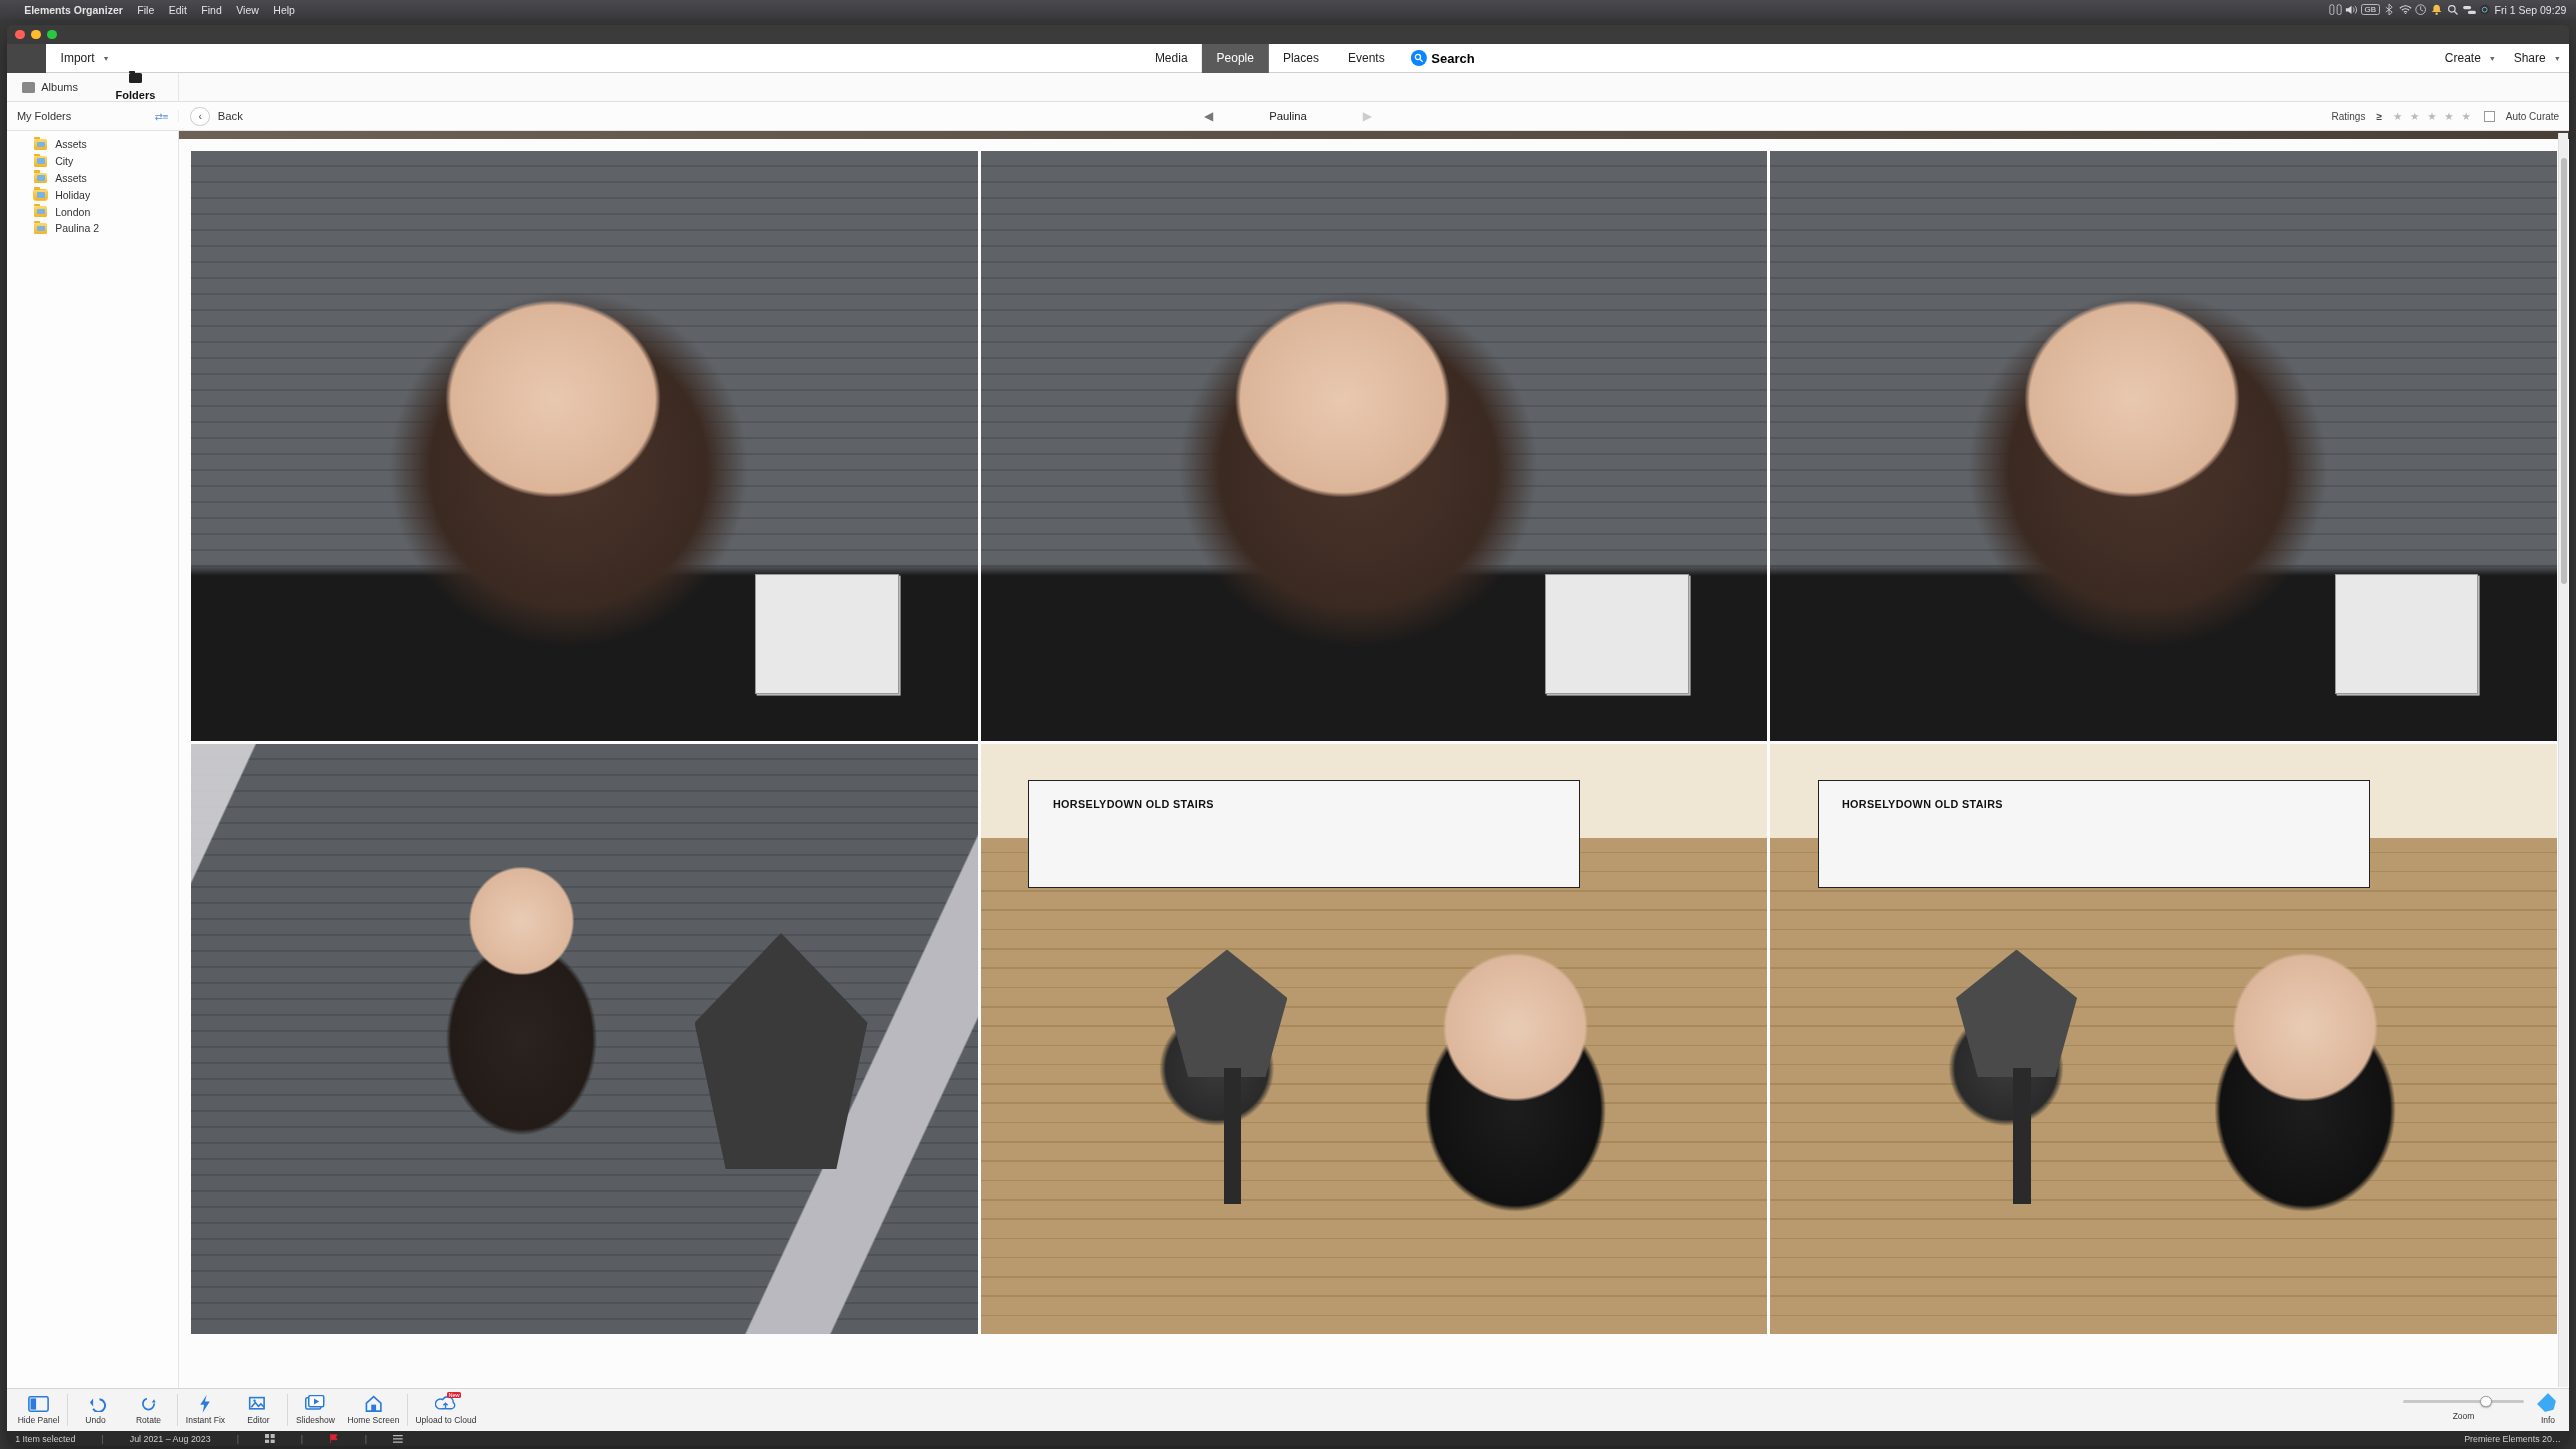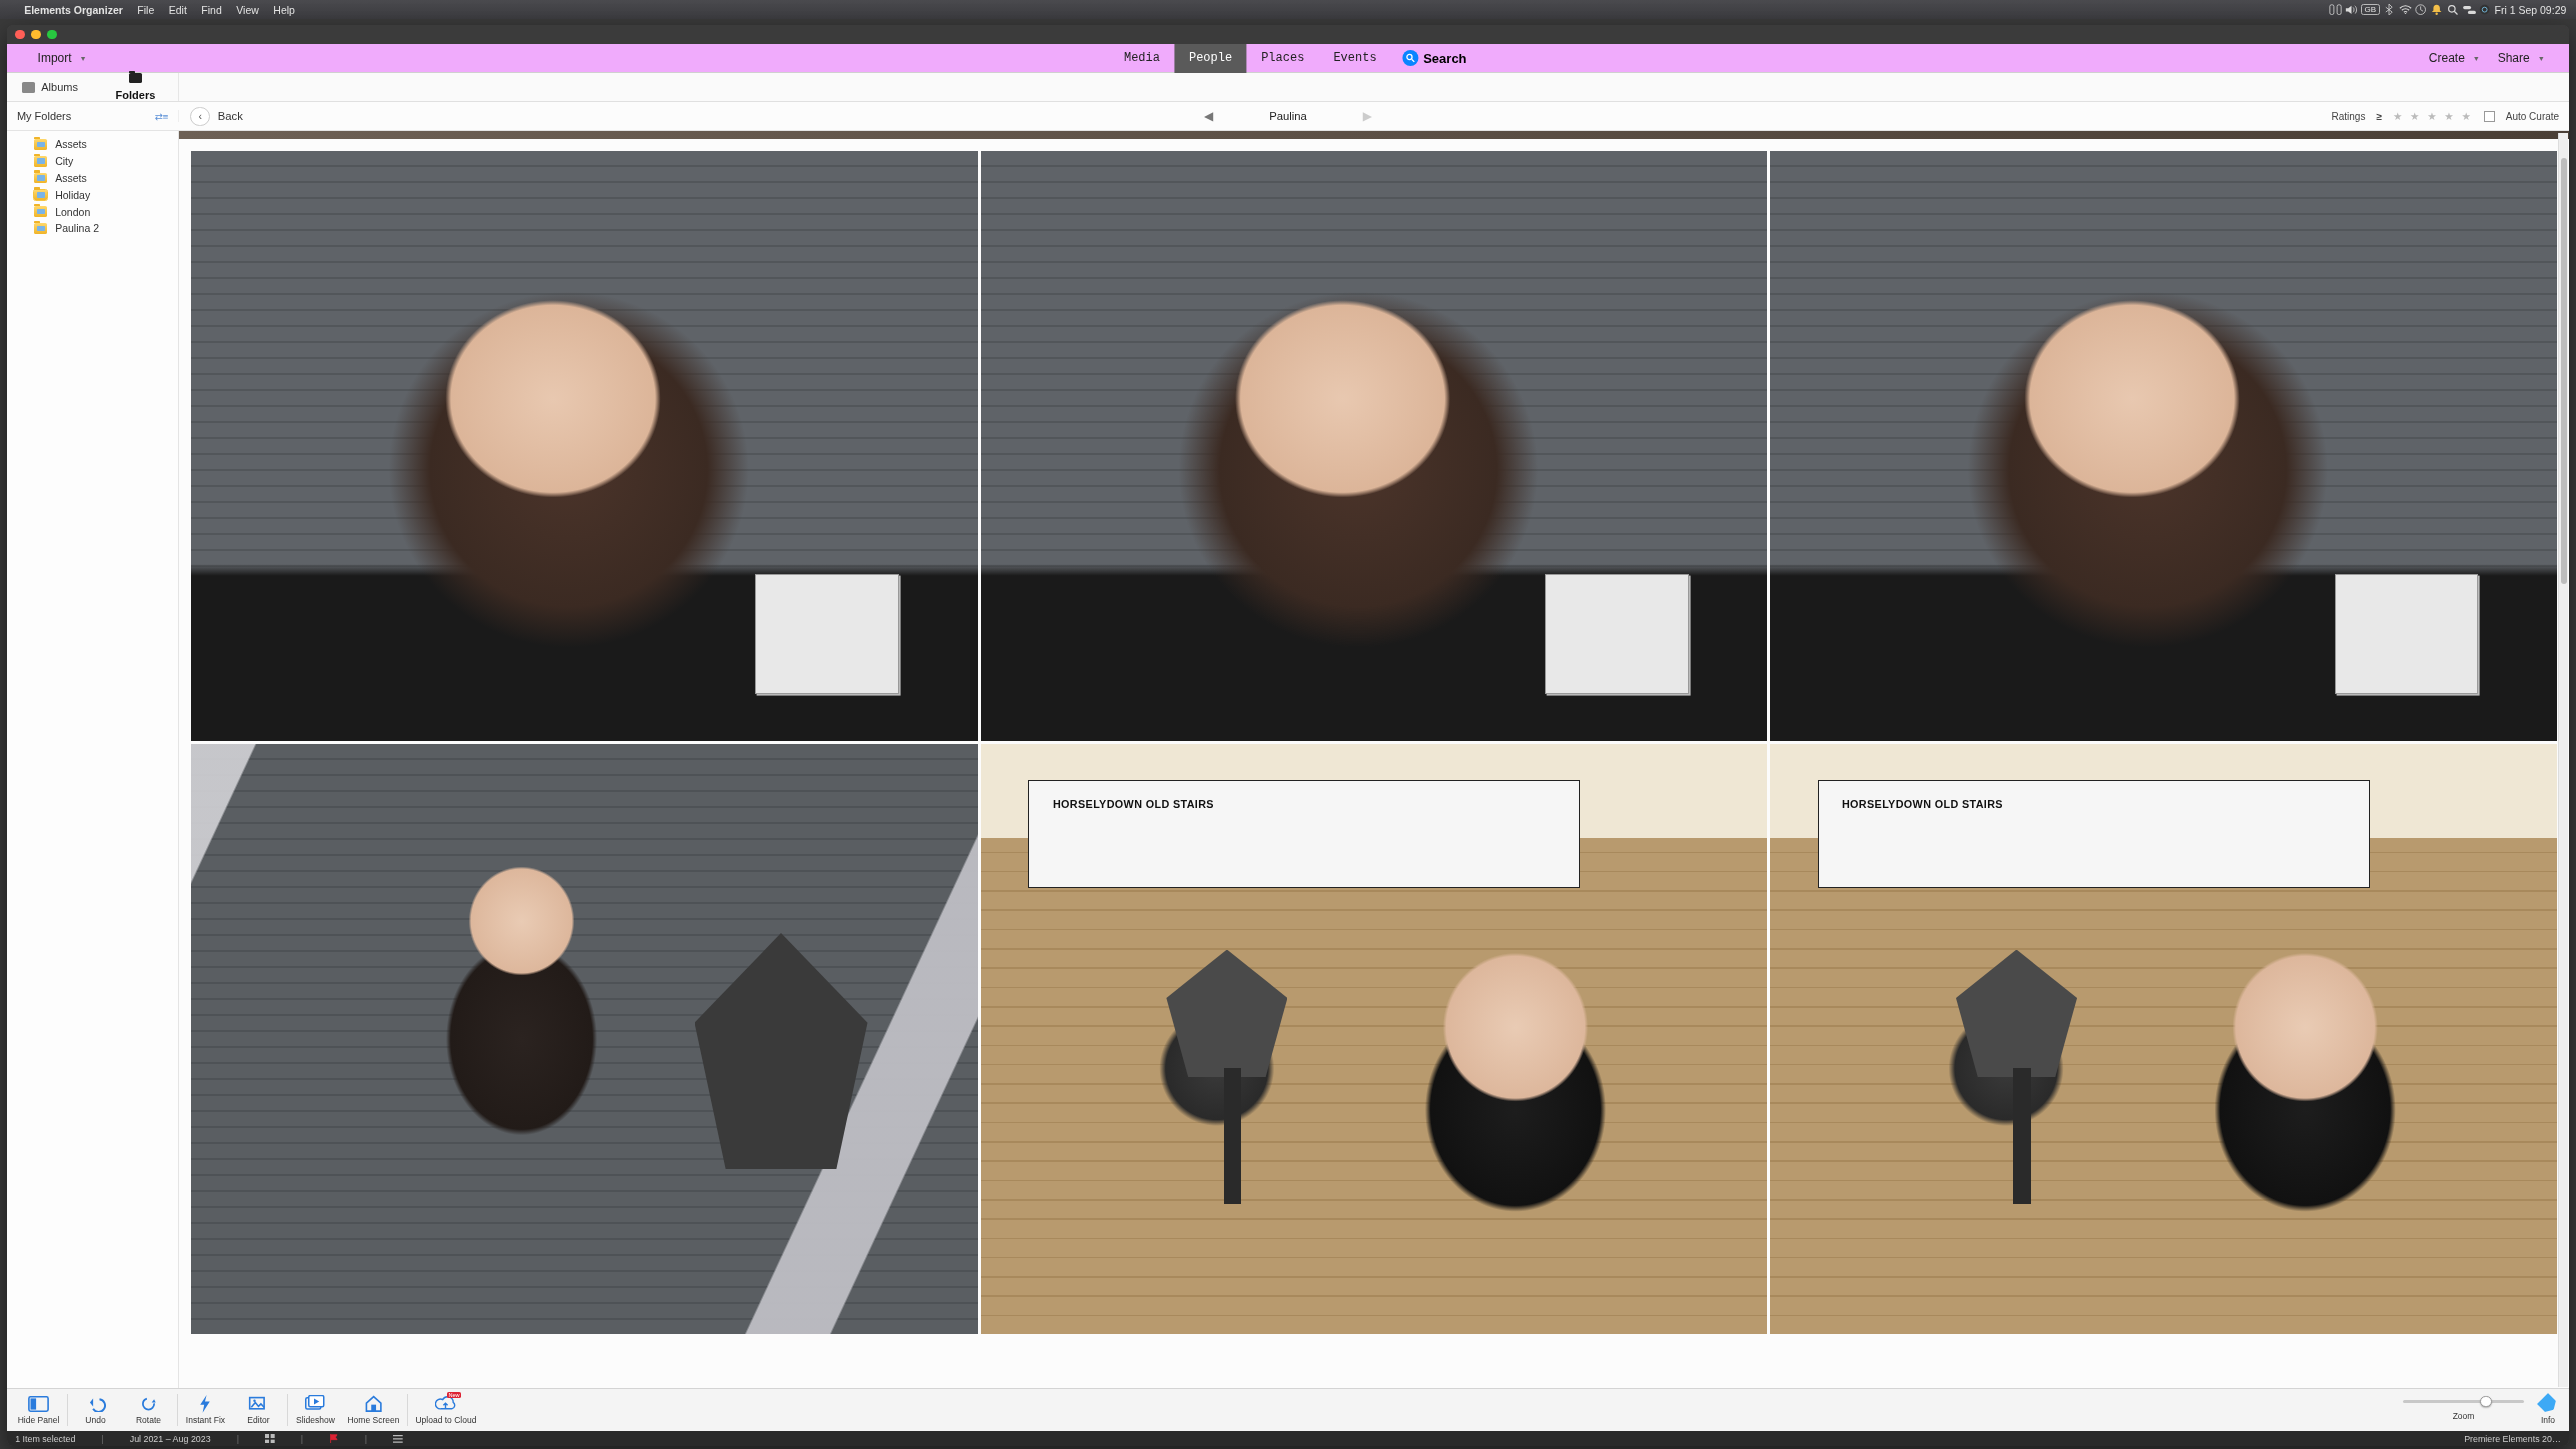--- a/index.html
+++ b/index.html
@@ -41,32 +41,33 @@
   display: flex;
   align-items: center;
   padding: 0 8px;
   gap: 6.4px;
 }
 .traffic { width:9.7px; height:9.7px; border-radius:50%; }
 .tr-red{background:#ff5f57;} .tr-yel{background:#febc2e;} .tr-grn{background:#28c840;}
 
 .toolbar-main {
   height: 29px;
-  background: #f0abfc;
+  background: #ffffff;
   display: flex;
   align-items: center;
-  padding: 0 24px;
+  padding: 0 8px;
   border-bottom: 0.8px solid #d0d0d0;
+  margin-left: 39px;
 }
 .import-btn {
   font-size: 12px; color:#222; display:flex; align-items:center; gap:8px; padding:3.2px 6.4px;
 }
 .chev-down { font-size:7.2px; color:#666;}
 .tabs-center { position:absolute; left:50%; transform:translateX(-50%); display:flex; align-items:center; height:29px;}
-.tab { padding: 0 14.5px; height:29px; display:flex; align-items:center; font-size:12px; color:#222;font-family:Liberation Mono, monospace; }
+.tab { padding: 0 14.5px; height:29px; display:flex; align-items:center; font-size:12px; color:#222; }
 .tab.active { background:#5a5a5a; color:#fff; }
 .search-area { display:flex; align-items:center; gap:4.8px; margin-left:11.3px;}
 .search-circle { width:16px;height:16px;border-radius:50%;background:#0a84ff;display:flex;align-items:center;justify-content:center;color:#fff;font-size:9.7px;}
 .toolbar-right { margin-left:auto; display:flex; align-items:center; gap:17.7px; }
 .tr-btn { font-size:12px; color:#222; display:flex; align-items:center; gap:8px;}
 
 .subbar {
   height: 29px;
   background:#fafafa;
   border-bottom:0.8px solid #e0e0e0;

